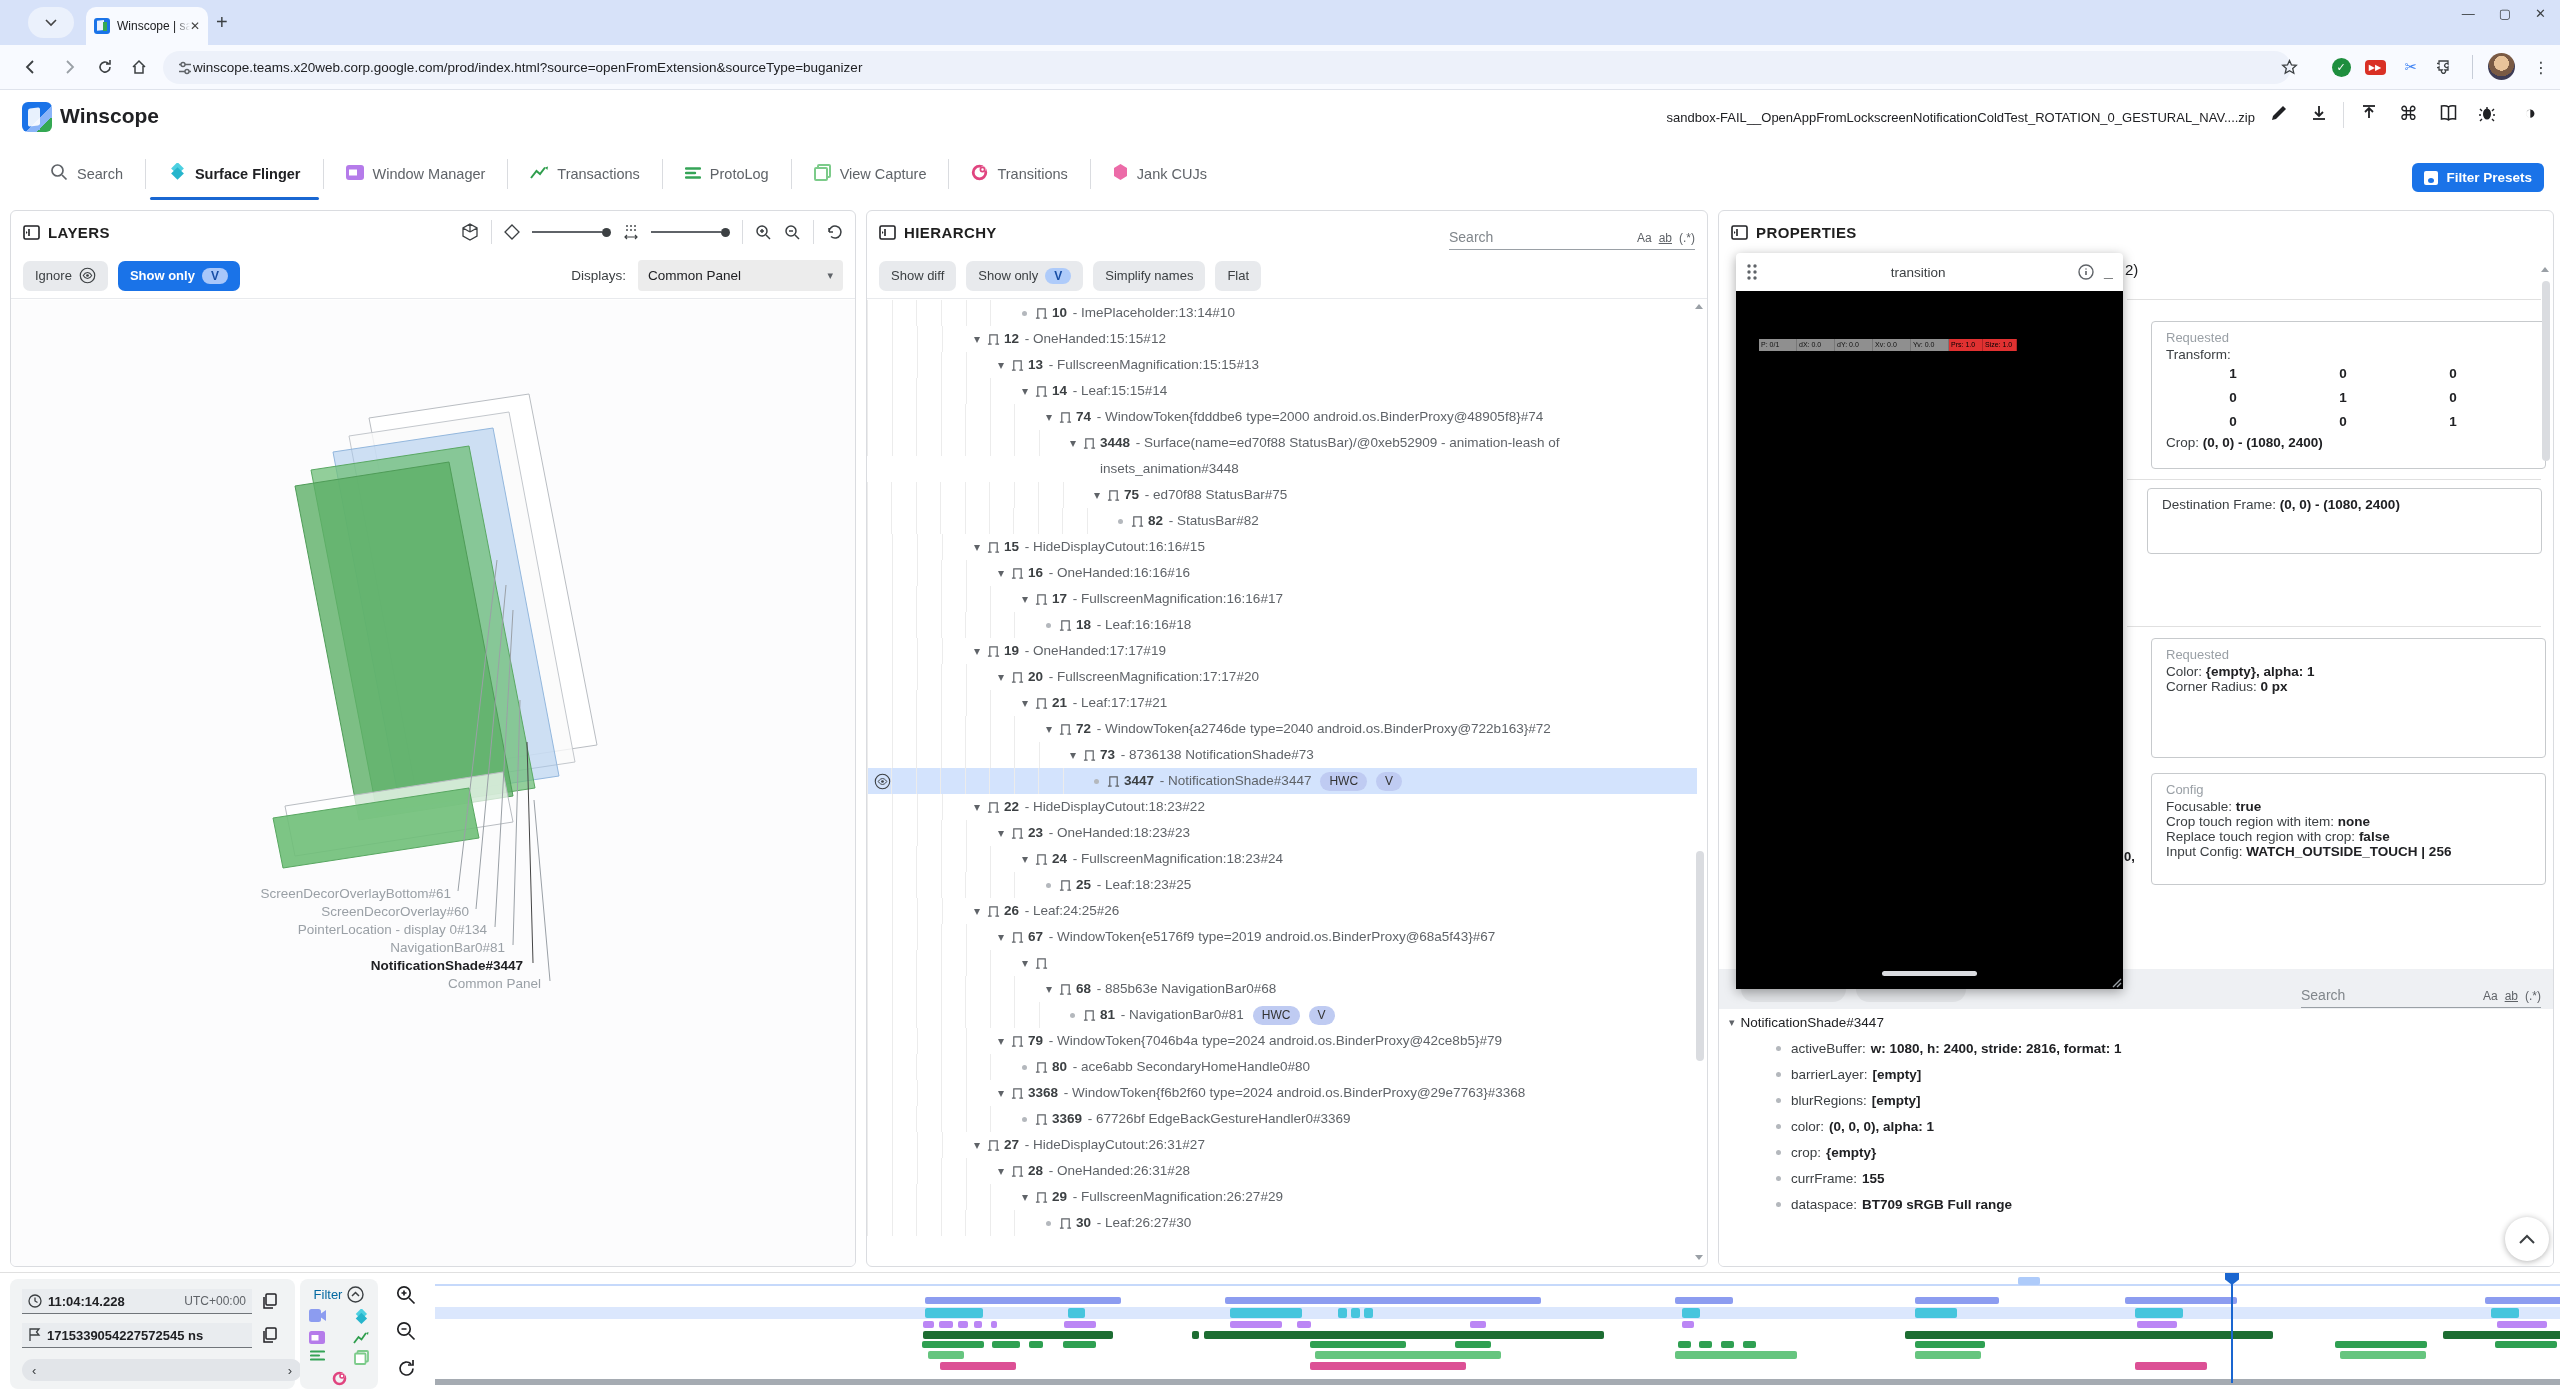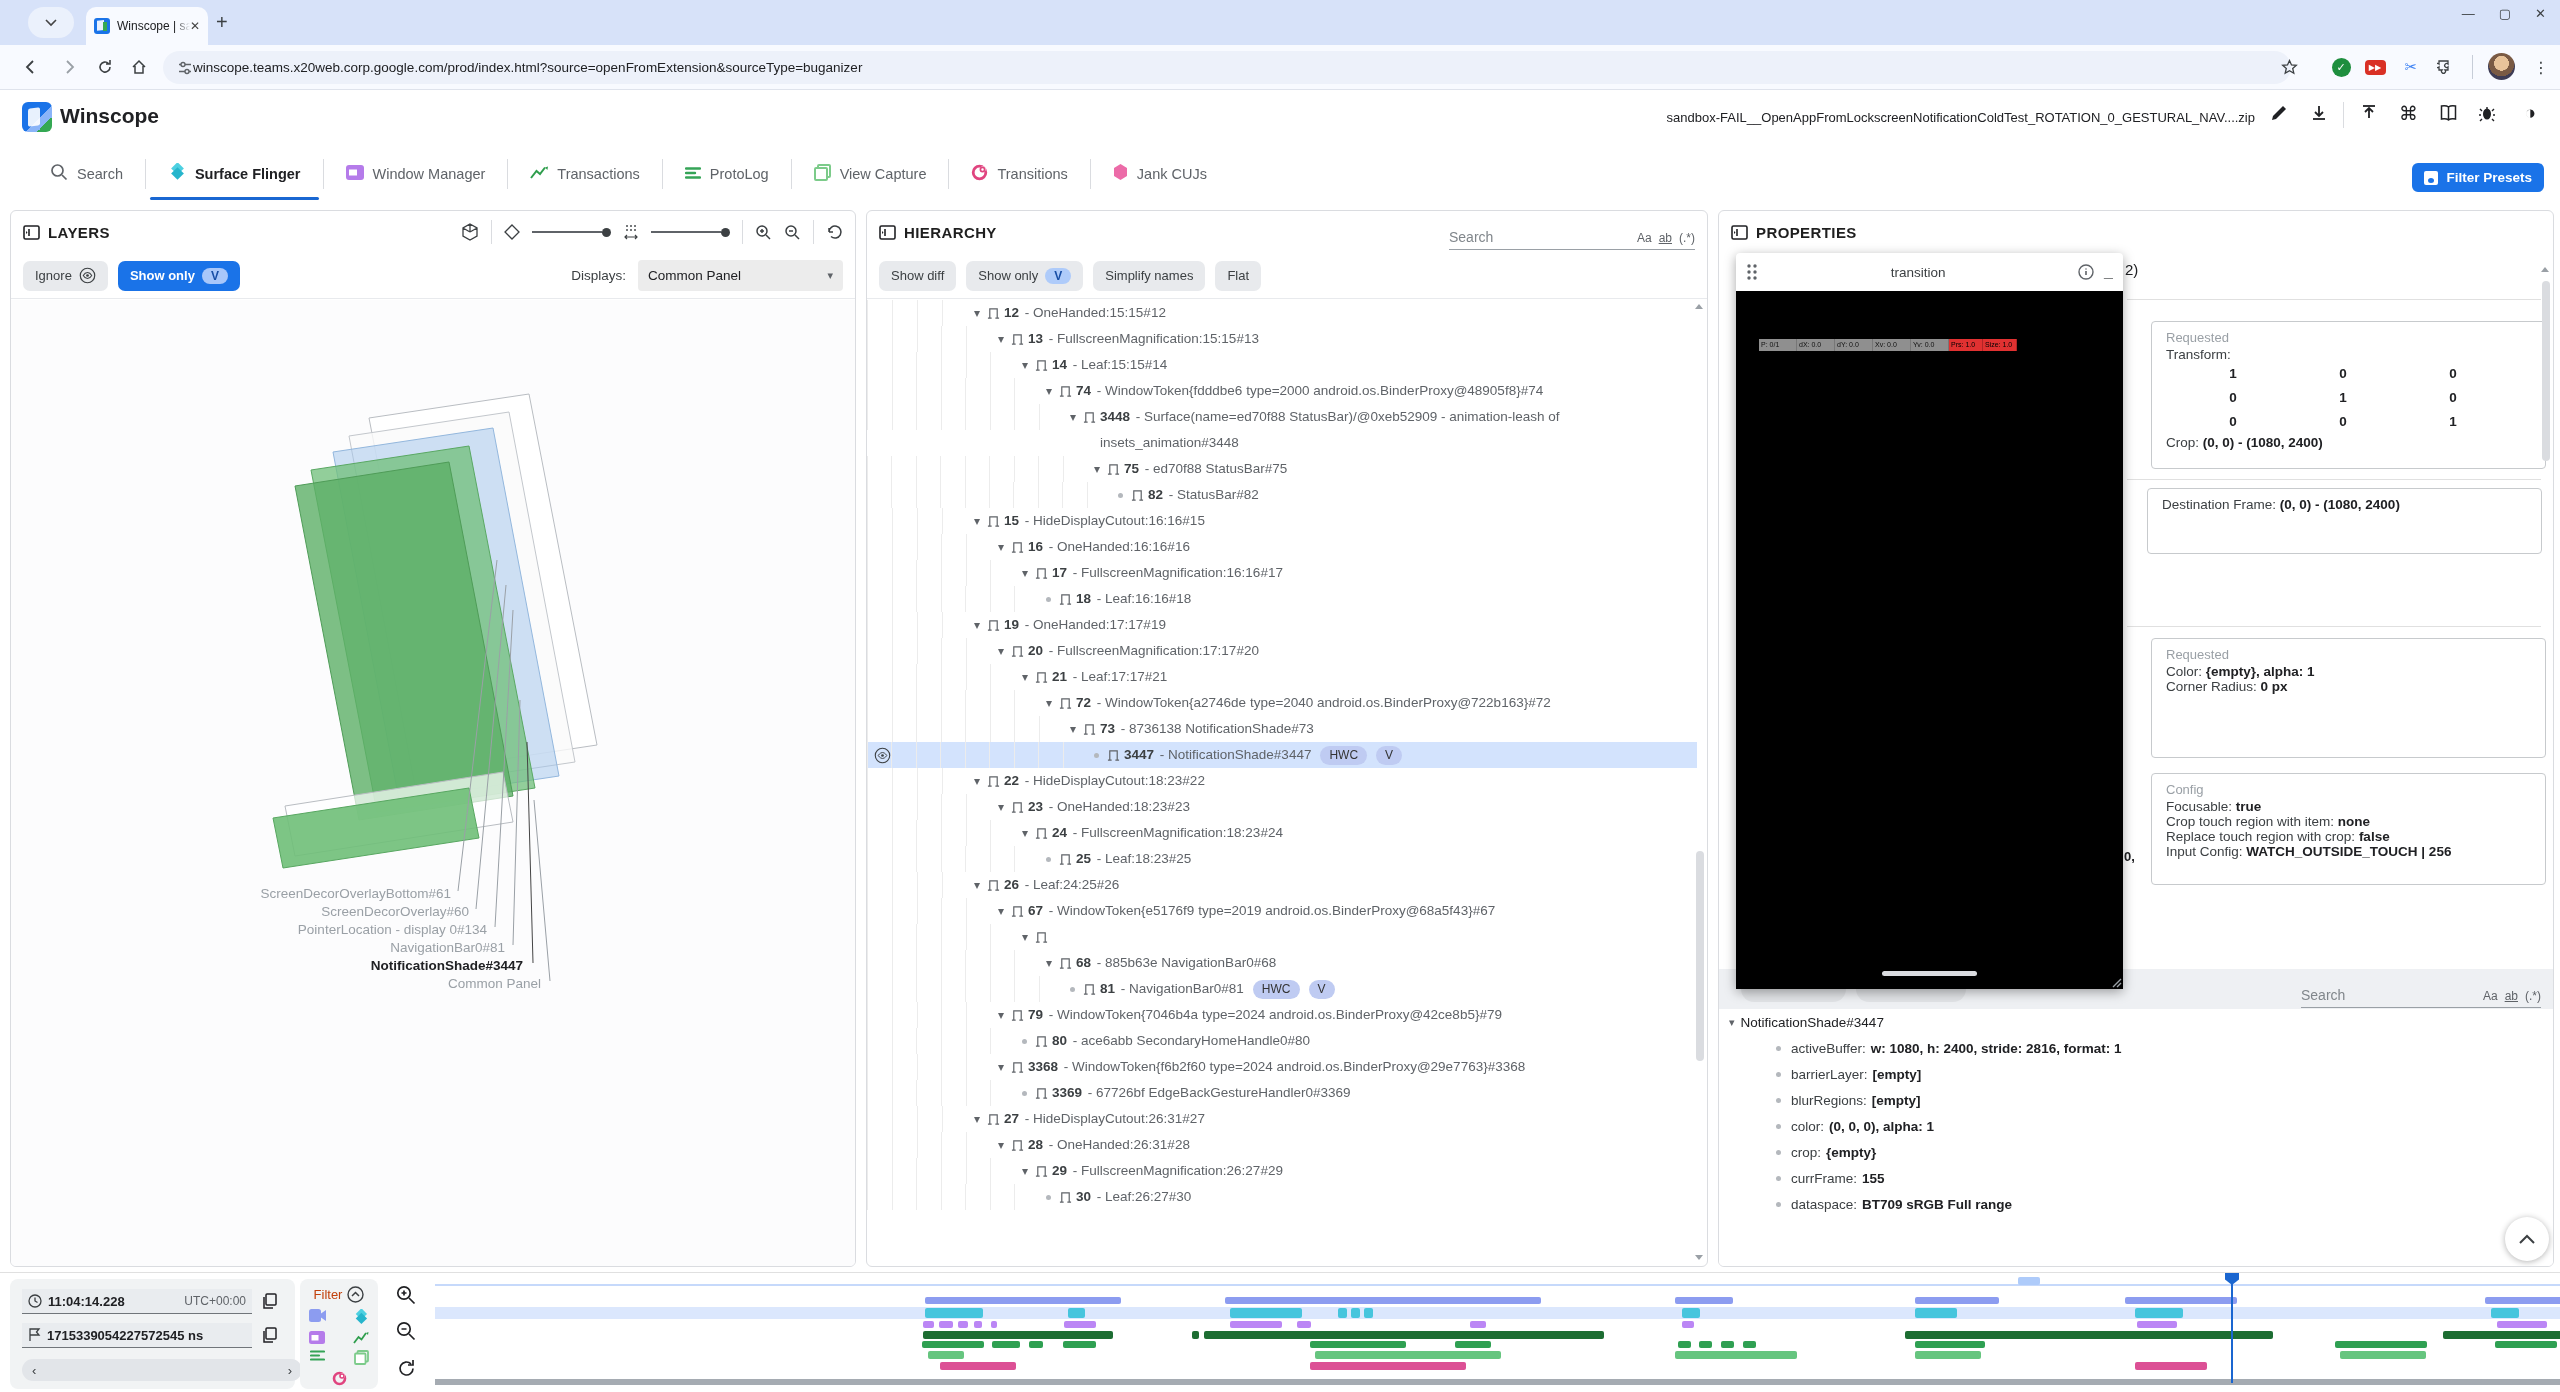--- a/index.html
+++ b/index.html
@@ -412,20 +412,35 @@
         </div>
         <div class="chip">
           <span>Simplify names</span>
         </div>
         <div class="chip">
           <span>Flat</span>
         </div>
       </div>
     <div class="tree" id="hier-tree">
         <div class="h-row">
+          <span class="ind" style="width:148px">
+            <span class="g"></span>
+            <span class="g"></span>
+            <span class="g"></span>
+            <span class="g"></span>
+            <span class="g"></span>
+            <span class="g"></span>
+          </span>
+          <span class="dot"></span>
+          <svg class="pin" width="13" height="14" viewBox="0 0 14 14">
+            <path d="M3 12.5V2.5H11V12.5M1 12.5H5M9 12.5H13" stroke="#5f6368" stroke-width="1.3" fill="none"></path>
+          </svg>
+          <span class="lbl"><b>10</b> - ImePlaceholder:13:14#10</span>
+        </div>
+        <div class="h-row">
           <span class="ind" style="width:100px">
             <span class="g"></span>
             <span class="g"></span>
             <span class="g"></span>
             <span class="g"></span>
           </span>
           <span class="ar">▾</span>
           <svg class="pin" width="13" height="14" viewBox="0 0 14 14">
             <path d="M3 12.5V2.5H11V12.5M1 12.5H5M9 12.5H13" stroke="#5f6368" stroke-width="1.3" fill="none"></path>
           </svg>
@@ -1128,21 +1143,21 @@
           <path d="M2 4v11h9" stroke="#202124" stroke-width="1.5" fill="none"></path>
         </svg>
       <div class="scrollpill" style="left:12px;top:80px;width:260px;height:22px">
         <span>‹</span>
         <span>›</span>
       </div>
     </div>
 
     <div class="tlcard" style="left:300px;top:6px;width:78px;height:110px;text-align:center">
       <div style="display:flex;align-items:center;justify-content:center;gap:5px;margin-top:7px">
-        <span style="font-size:13px;color:#c2410c">Filter</span>
+        <span style="font-size:13px;color:#0369a1">Filter</span>
         <svg width="17" height="17" viewBox="0 0 17 17">
             <circle cx="8.5" cy="8.5" r="7.5" stroke="#3c4043" stroke-width="1.4" fill="none"></circle>
             <path d="M5 10l3.5-3.5L12 10" stroke="#3c4043" stroke-width="1.5" fill="none"></path>
           </svg>
       </div>
       <div class="ficonsgrid">
         <svg width="17" height="13" viewBox="0 0 17 13">
             <rect width="12" height="13" rx="2.5" fill="#8c9cf0"></rect>
             <path d="M12 4.5L17 1v11l-5-3.5z" fill="#8c9cf0"></path>
           </svg>

